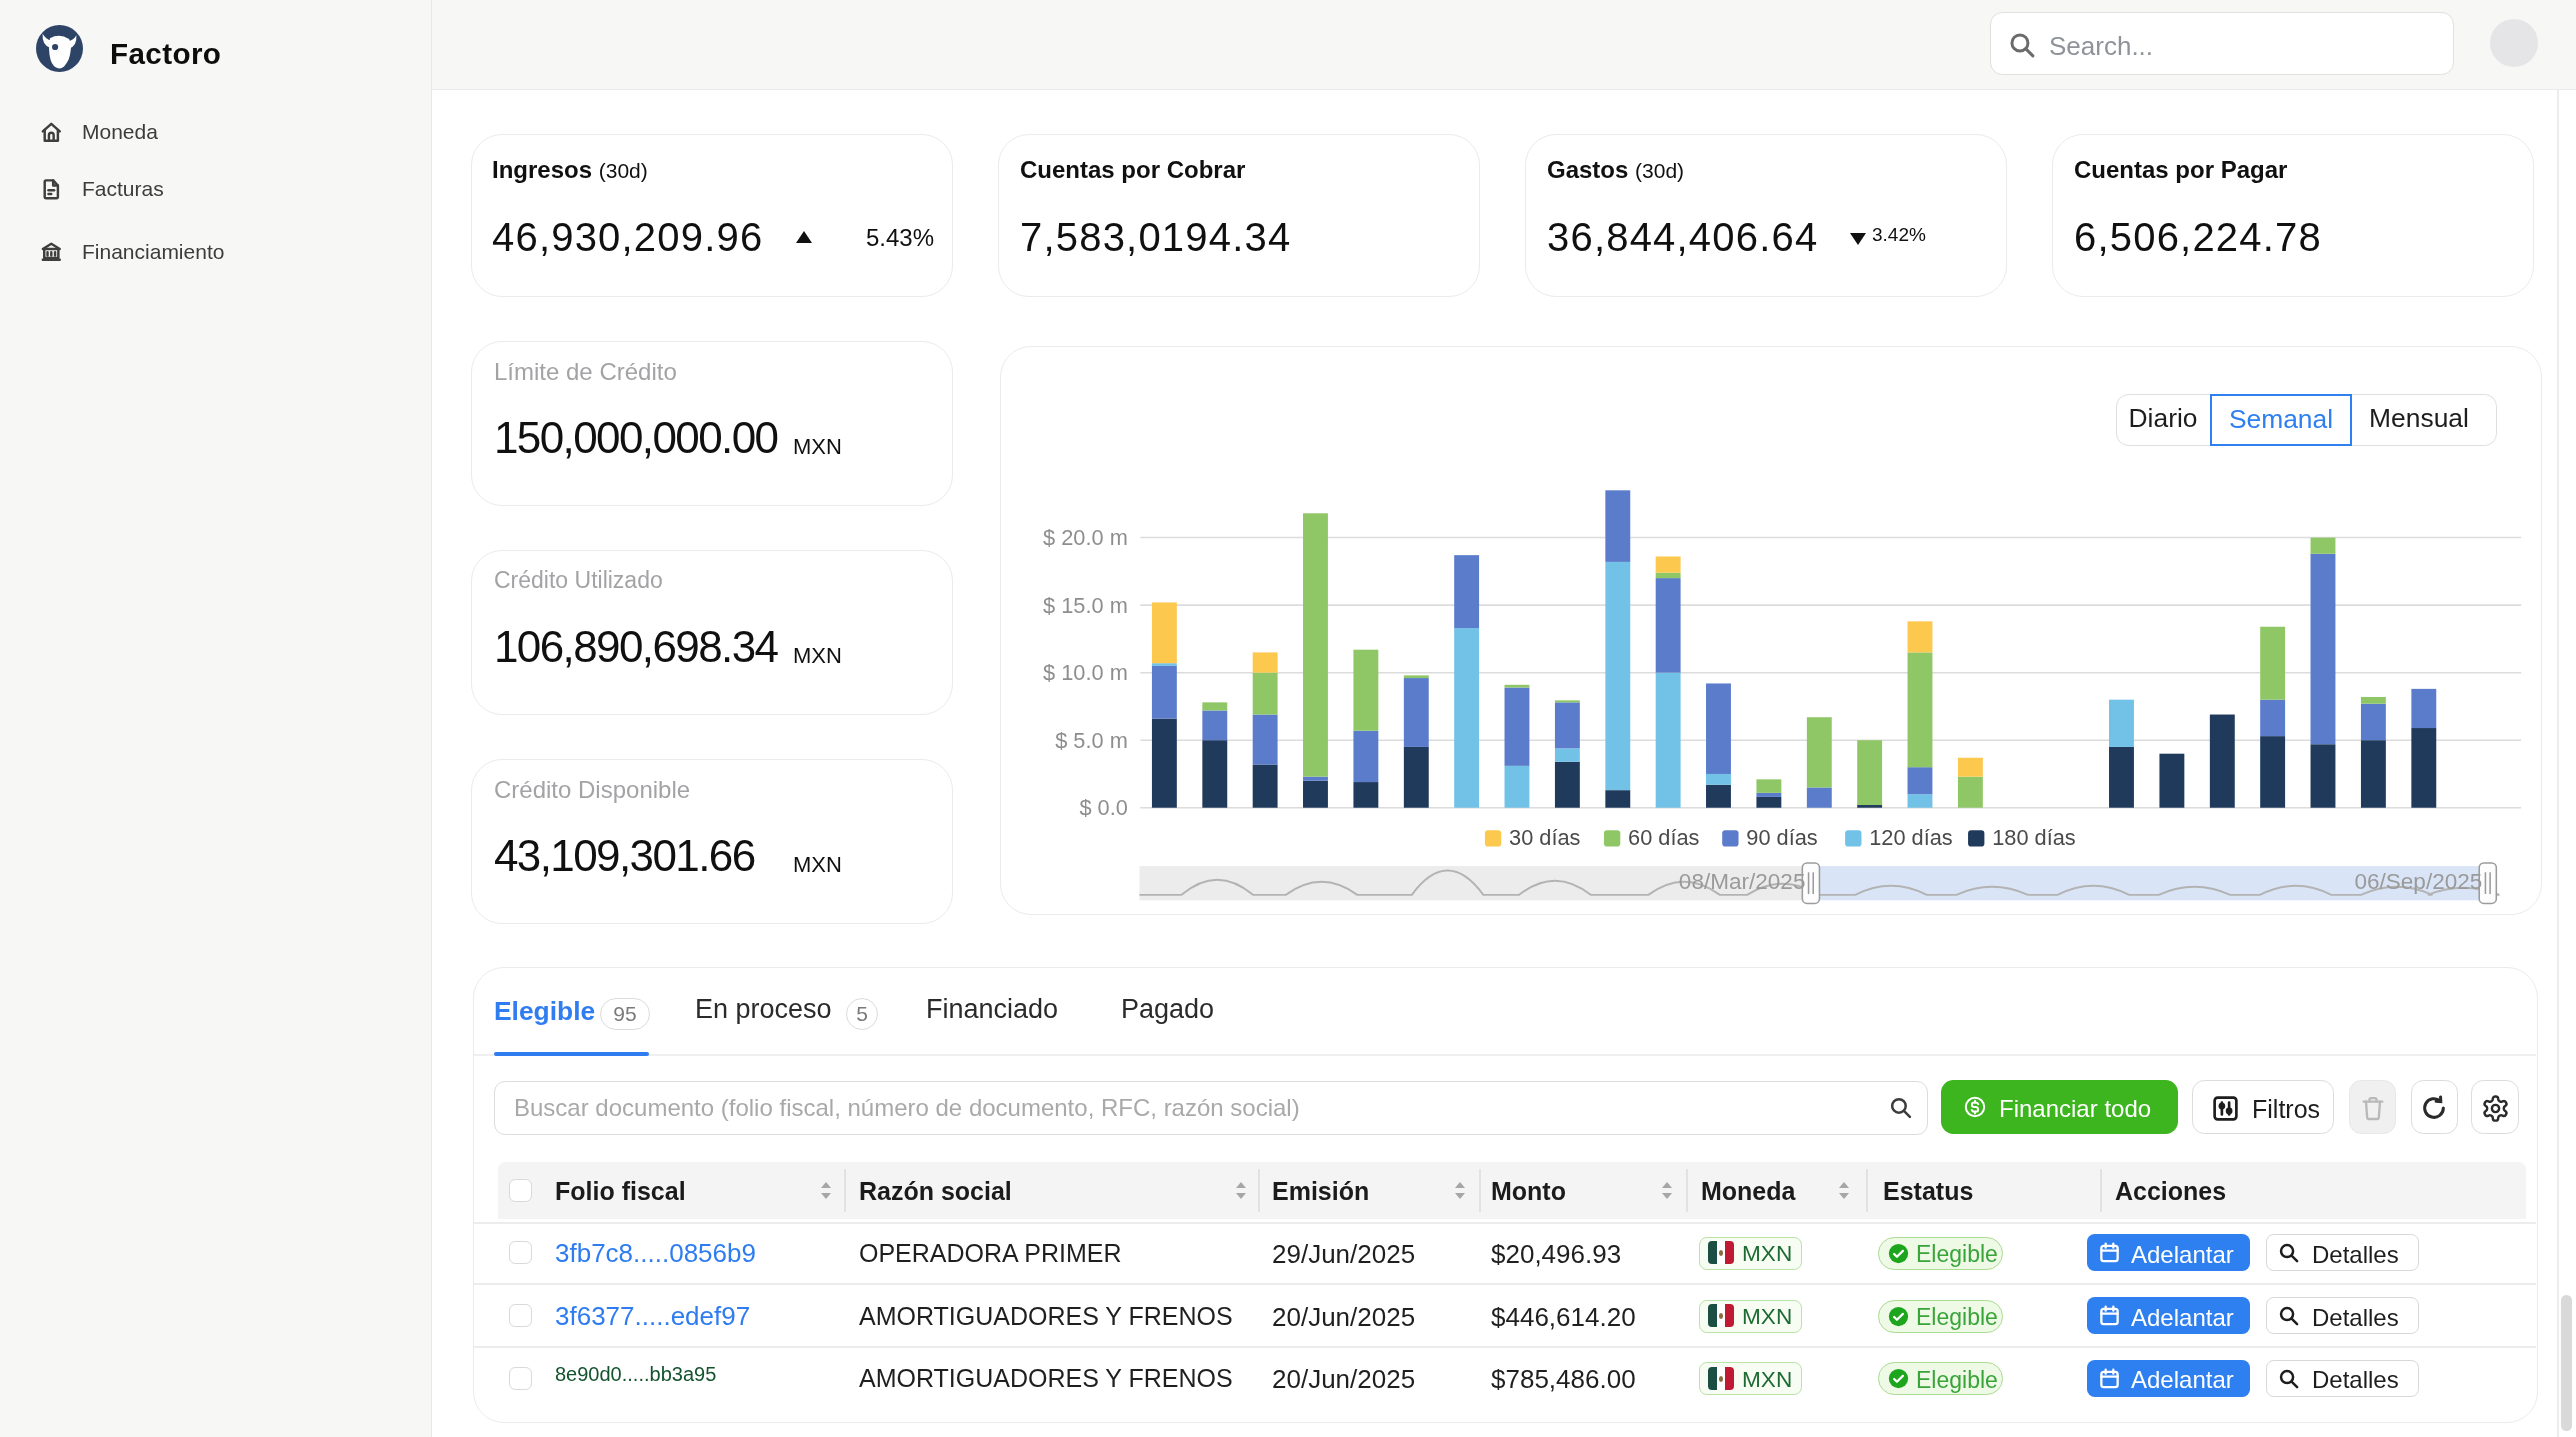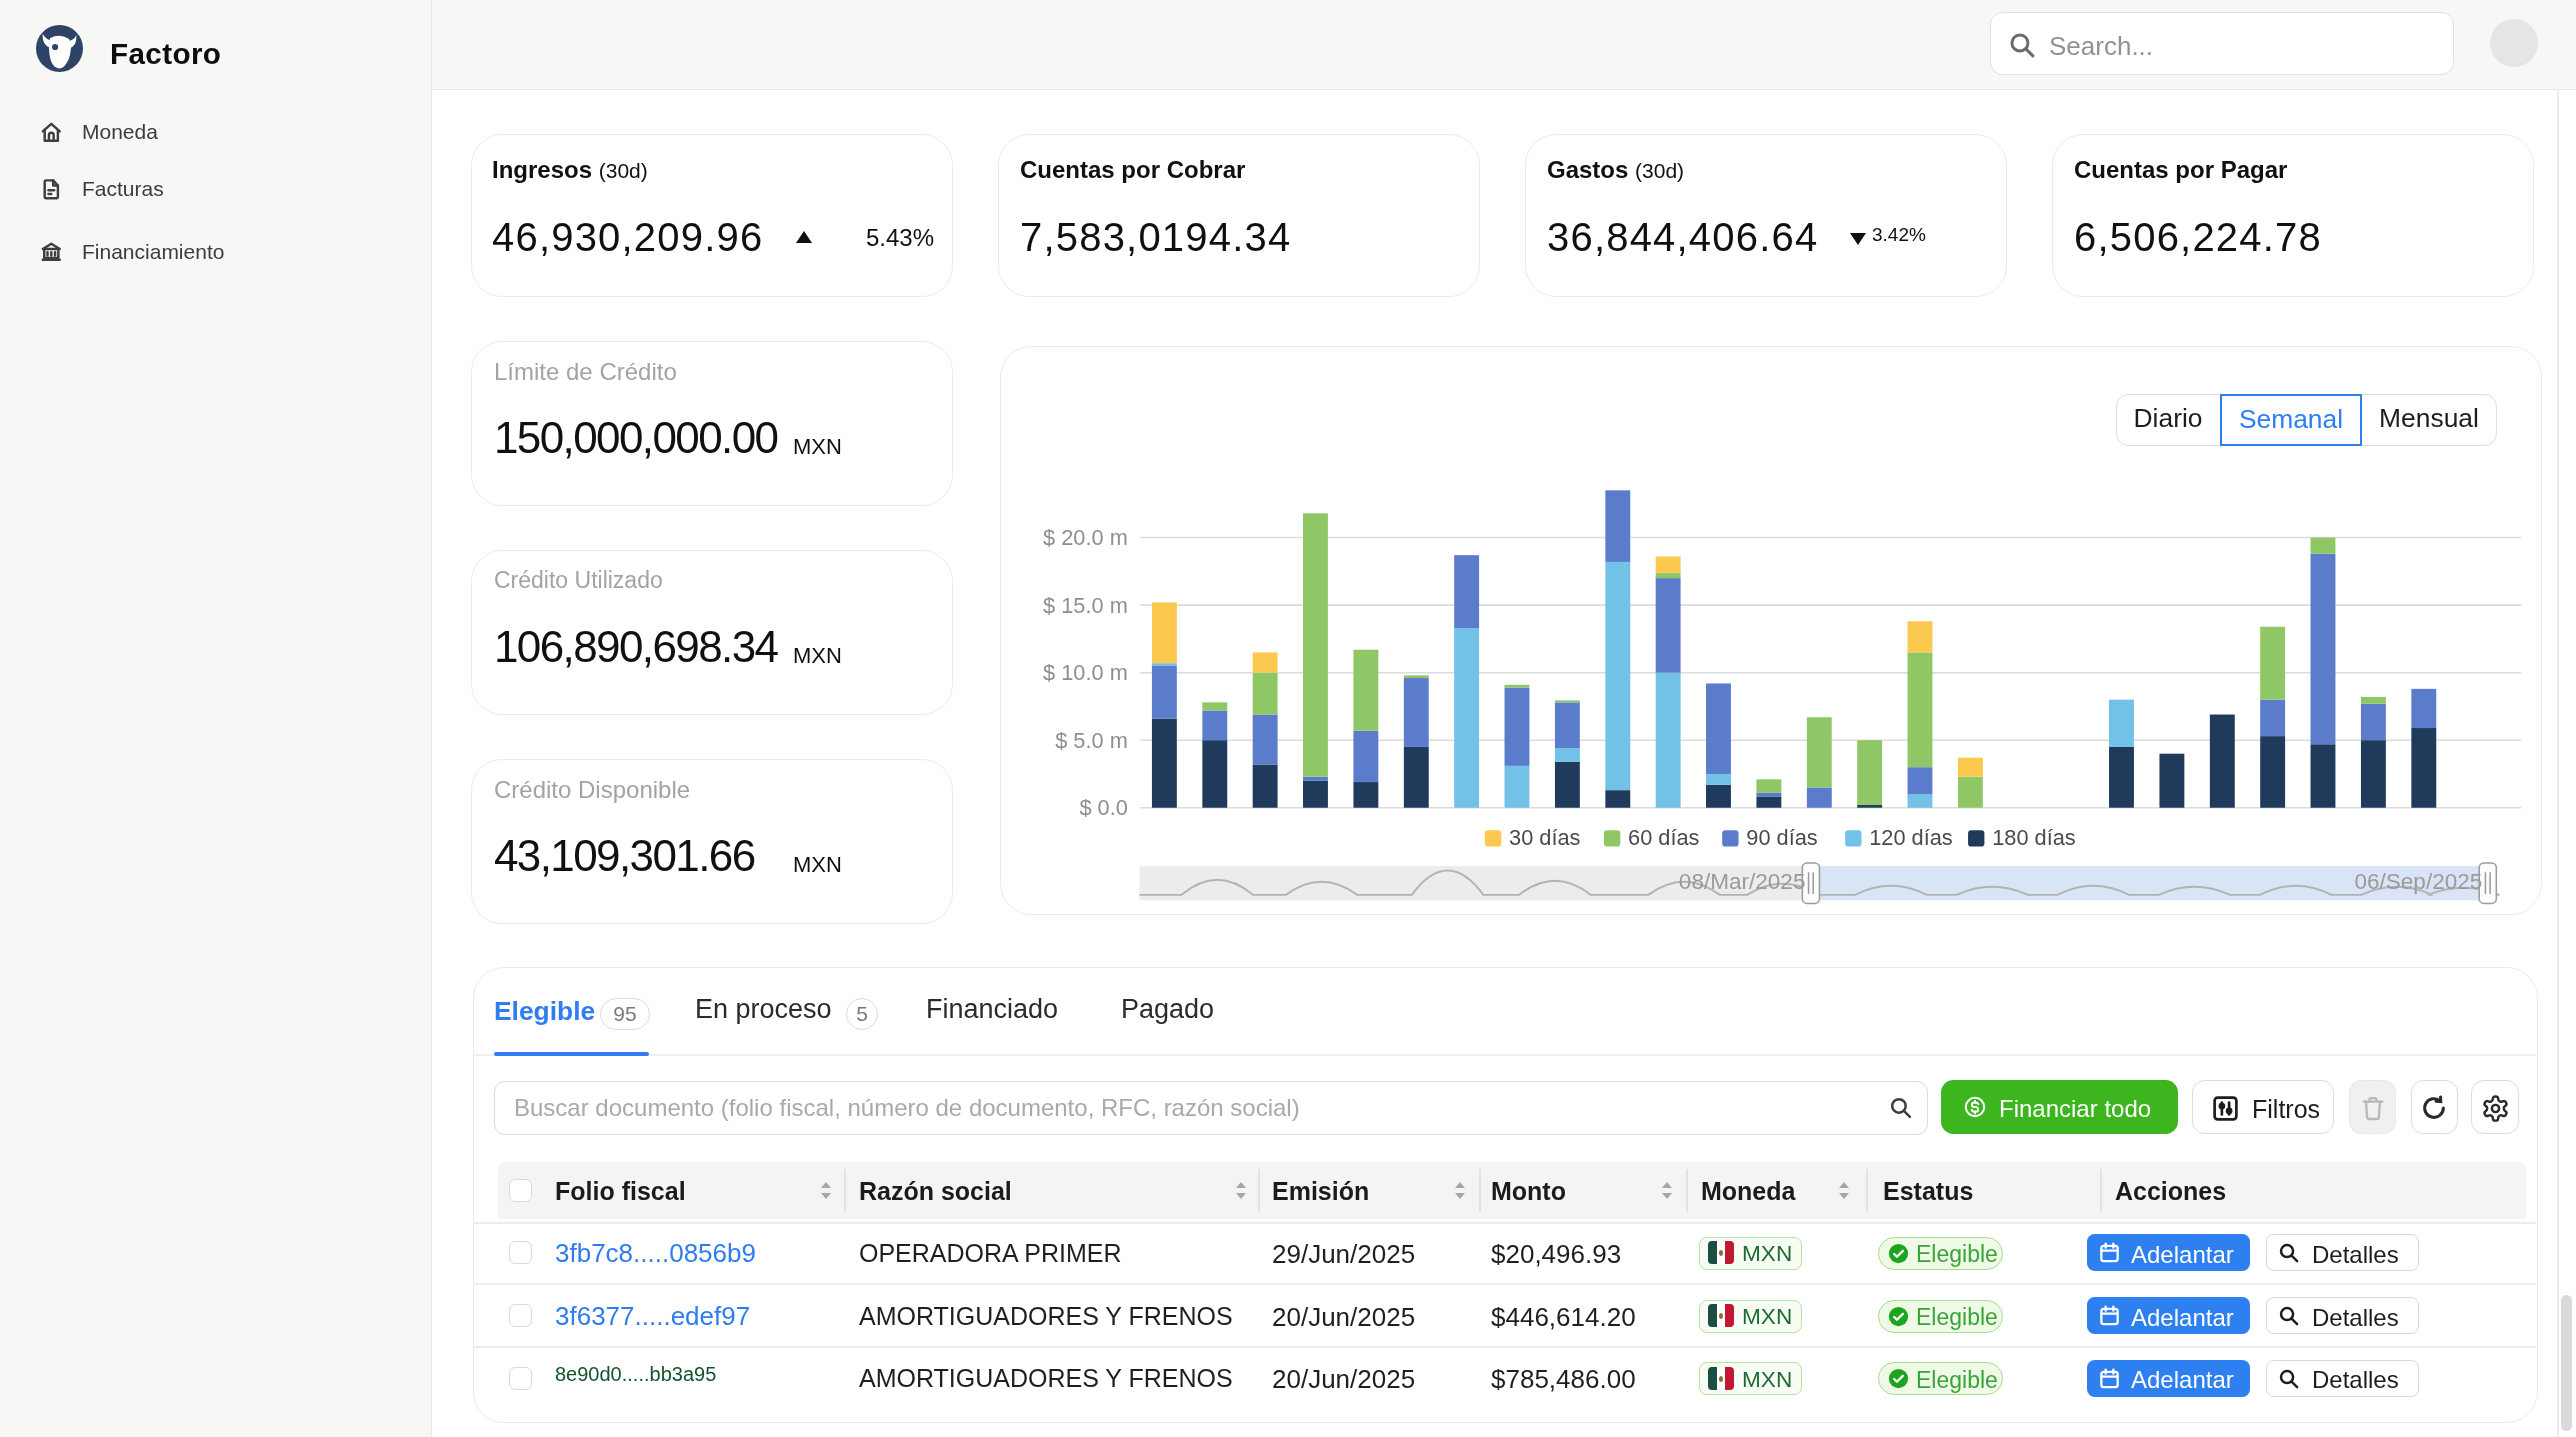--- a/index.html
+++ b/index.html
@@ -162,21 +162,21 @@
       <line x1="1044" y1="675" x2="1044" y2="703" stroke="#9c9c9c" stroke-width="2"></line>
       <rect x="1900" y="663" width="22" height="52" rx="6" fill="#fdfdfd" stroke="#9c9c9c" stroke-width="2"></rect>
       <line x1="1908" y1="675" x2="1908" y2="703" stroke="#9c9c9c" stroke-width="2"></line>
       <line x1="1914" y1="675" x2="1914" y2="703" stroke="#9c9c9c" stroke-width="2"></line>
       <text x="1034" y="697" text-anchor="end" font-size="29" fill="#9a9a9a">08/Mar/2025</text>
       <text x="1904" y="697" text-anchor="end" font-size="29" fill="#9a9a9a">06/Sep/2025</text>
     </svg>
   </div>
 <div class="a" style="left:2116px;top:394px;width:381px;height:52px;background:#fff;border:1.6px solid #dedede;border-radius:12.4px"></div>
 <div class="a" style="left:2116px;top:394px;width:381px;height:52px;display:flex;text-align:center;font-size:26.4px">
-    <div style="width:104px;line-height:49px;color:#1d1d1d">Diario</div>
+    <div style="width:94px;line-height:49px;color:#1d1d1d">Diario</div>
     <div style="width:142px;line-height:47px;color:#2e7ff0;border:2.3px solid #2e7ff0;background:#fff">Semanal</div>
     <div style="width:134px;line-height:49px;color:#1d1d1d">Mensual</div>
   </div>
 <div class="card" style="left:473px;top:967px;width:2065px;height:456px"></div>
 <div class="a" style="left:494px;top:996px;font-size:26.4px;font-weight:bold;color:#2f7df0">Elegible</div>
 <div class="a" style="left:600px;top:998px;width:50px;height:32px;border:1.6px solid #dcdcdc;border-radius:16.3px;text-align:center;line-height:29.6px;font-size:21px;color:#7a7a7a">95</div>
 <div class="a" style="left:695px;top:994px;font-size:27px;color:#2b2b2b">En proceso</div>
 <div class="a" style="left:846px;top:998px;width:32px;height:32px;border:1.6px solid #dcdcdc;border-radius:50%;text-align:center;line-height:29.6px;font-size:21px;color:#7a7a7a">5</div>
 <div class="a" style="left:926px;top:994px;font-size:27px;color:#2b2b2b">Financiado</div>
 <div class="a" style="left:1121px;top:994px;font-size:27px;color:#2b2b2b">Pagado</div>

